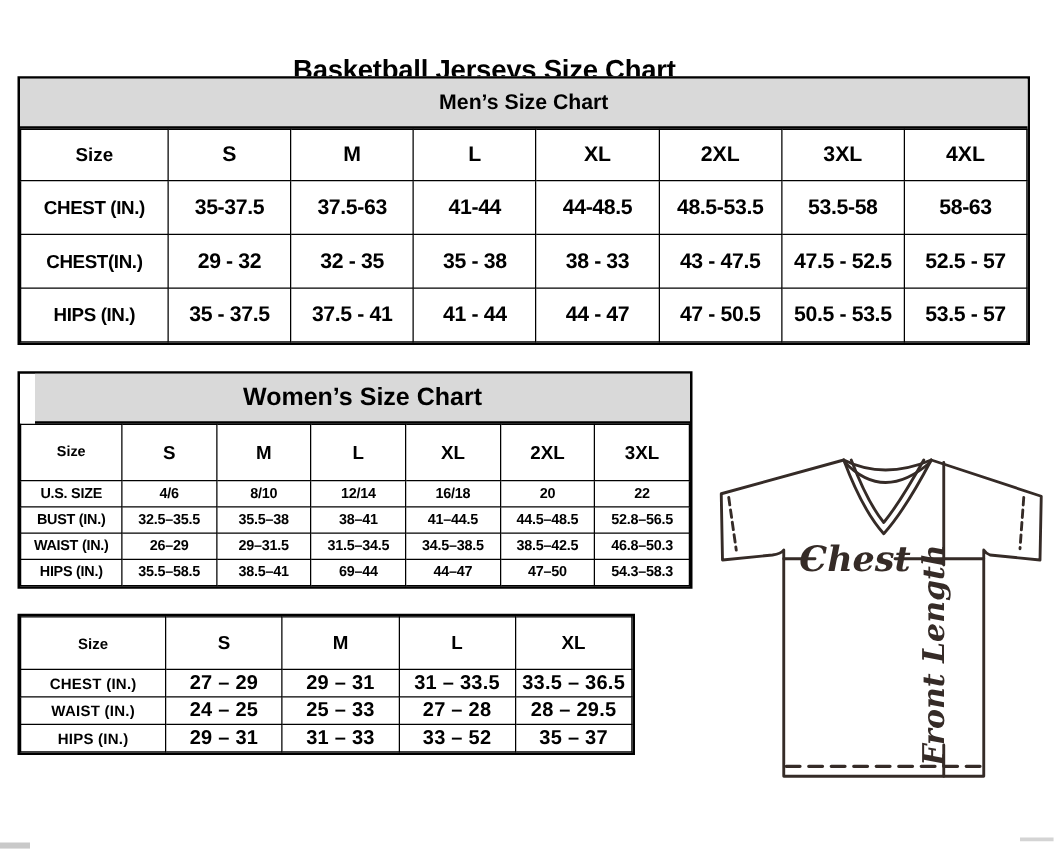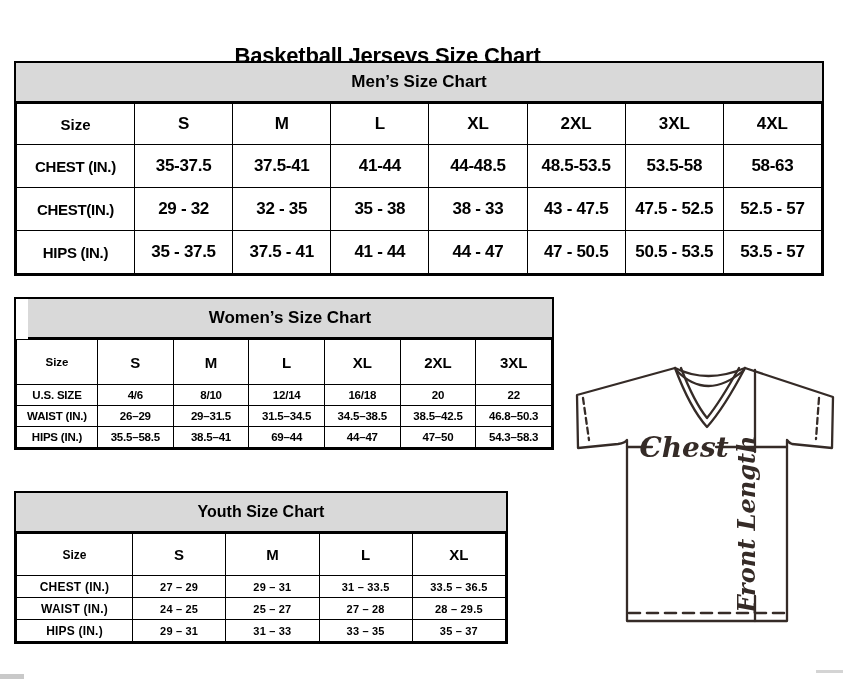--- a/index.html
+++ b/index.html
@@ -23,29 +23,29 @@
     font-weight:bold;padding:0;overflow:hidden;white-space:nowrap;
   }
   
   #mens-chart{left:14px;top:61px;width:810px;}
   #mens-chart .chart-title{height:38px;font-size:17px;}
   #mens-chart th{height:40px;font-size:17px;}
   #mens-chart td{height:42px;font-size:17px;letter-spacing:-0.3px;}
   #mens-chart th:first-child, #mens-chart td:first-child{width:117px;font-size:15px;}
   
   #womens-chart{left:14px;top:297px;width:540px;}
-  #womens-chart .chart-title{height:38px;font-size:17px;margin-left:12px;}
+  #womens-chart .chart-title{height:38px;font-size:20px;margin-left:12px;}
   #womens-chart th{height:44px;font-size:15px;}
   #womens-chart td{height:20px;font-size:11.5px;letter-spacing:-0.2px;text-align:center;}
   #womens-chart th:first-child, #womens-chart td:first-child{width:80px;font-size:11.5px;}
   
   #youth-chart{left:14px;top:491px;width:494px;}
   #youth-chart .chart-title{height:38px;font-size:16px;}
   #youth-chart th{height:41px;font-size:15px;}
-  #youth-chart td{height:21px;font-size:11px;letter-spacing:0.2px;}
+  #youth-chart td{height:21px;font-size:16px;letter-spacing:0.2px;}
   #youth-chart th:first-child, #youth-chart td:first-child{width:115px;font-size:12px;}
   
   #jersey{position:absolute;left:568px;top:356px;width:286px;height:276px;}
   #jersey svg{display:block;}
   .measure-label{
     font-family:"DejaVu Serif", serif;font-style:italic;font-weight:bold;
     fill:#352b27;
   }
   
   .scroll-frag{position:absolute;background:#c9c9c9;}
@@ -69,21 +69,21 @@
           <th>XL</th>
           <th>2XL</th>
           <th>3XL</th>
           <th>4XL</th>
         </tr>
       </thead>
       <tbody>
         <tr>
           <td>CHEST (IN.)</td>
           <td>35-37.5</td>
-          <td>37.5-41</td>
+          <td>37.5-63</td>
           <td>41-44</td>
           <td>44-48.5</td>
           <td>48.5-53.5</td>
           <td>53.5-58</td>
           <td>58-63</td>
         </tr>
         <tr>
           <td>CHEST(IN.)</td>
           <td>29 - 32</td>
           <td>32 - 35</td>
@@ -125,20 +125,29 @@
         <tr>
           <td>U.S. SIZE</td>
           <td>4/6</td>
           <td>8/10</td>
           <td>12/14</td>
           <td>16/18</td>
           <td>20</td>
           <td>22</td>
         </tr>
         <tr>
+          <td>BUST (IN.)</td>
+          <td>32.5–35.5</td>
+          <td>35.5–38</td>
+          <td>38–41</td>
+          <td>41–44.5</td>
+          <td>44.5–48.5</td>
+          <td>52.8–56.5</td>
+        </tr>
+        <tr>
           <td>WAIST (IN.)</td>
           <td>26–29</td>
           <td>29–31.5</td>
           <td>31.5–34.5</td>
           <td>34.5–38.5</td>
           <td>38.5–42.5</td>
           <td>46.8–50.3</td>
         </tr>
         <tr>
           <td>HIPS (IN.)</td>
@@ -147,21 +156,20 @@
           <td>69–44</td>
           <td>44–47</td>
           <td>47–50</td>
           <td>54.3–58.3</td>
         </tr>
       </tbody>
     </table>
 </div>
 
 <div class="chart" id="youth-chart">
-  <div class="chart-title" style="background: rgb(217, 217, 217);">Youth Size Chart</div>
   <table>
       <thead>
         <tr>
           <th>Size</th>
           <th>S</th>
           <th>M</th>
           <th>L</th>
           <th>XL</th>
         </tr>
       </thead>
@@ -169,29 +177,29 @@
         <tr>
           <td>CHEST (IN.)</td>
           <td>27 – 29</td>
           <td>29 – 31</td>
           <td>31 – 33.5</td>
           <td>33.5 – 36.5</td>
         </tr>
         <tr>
           <td>WAIST (IN.)</td>
           <td>24 – 25</td>
-          <td>25 – 27</td>
+          <td>25 – 33</td>
           <td>27 – 28</td>
           <td>28 – 29.5</td>
         </tr>
         <tr>
           <td>HIPS (IN.)</td>
           <td>29 – 31</td>
           <td>31 – 33</td>
-          <td>33 – 35</td>
+          <td>33 – 52</td>
           <td>35 – 37</td>
         </tr>
       </tbody>
     </table>
 </div>
 
 <div id="jersey">
   <svg width="286" height="276" viewBox="0 0 286 276" fill="none" stroke="#352b27" stroke-width="2.3" stroke-linejoin="round" stroke-linecap="round">
 
     <path d="M107,12 L9,39 L10,92 L50,88 Q57,87 59,84 L59,265 L219,265 L219,84 Q221,87 224,88 L264,92 L265,41 L177,12"></path>

